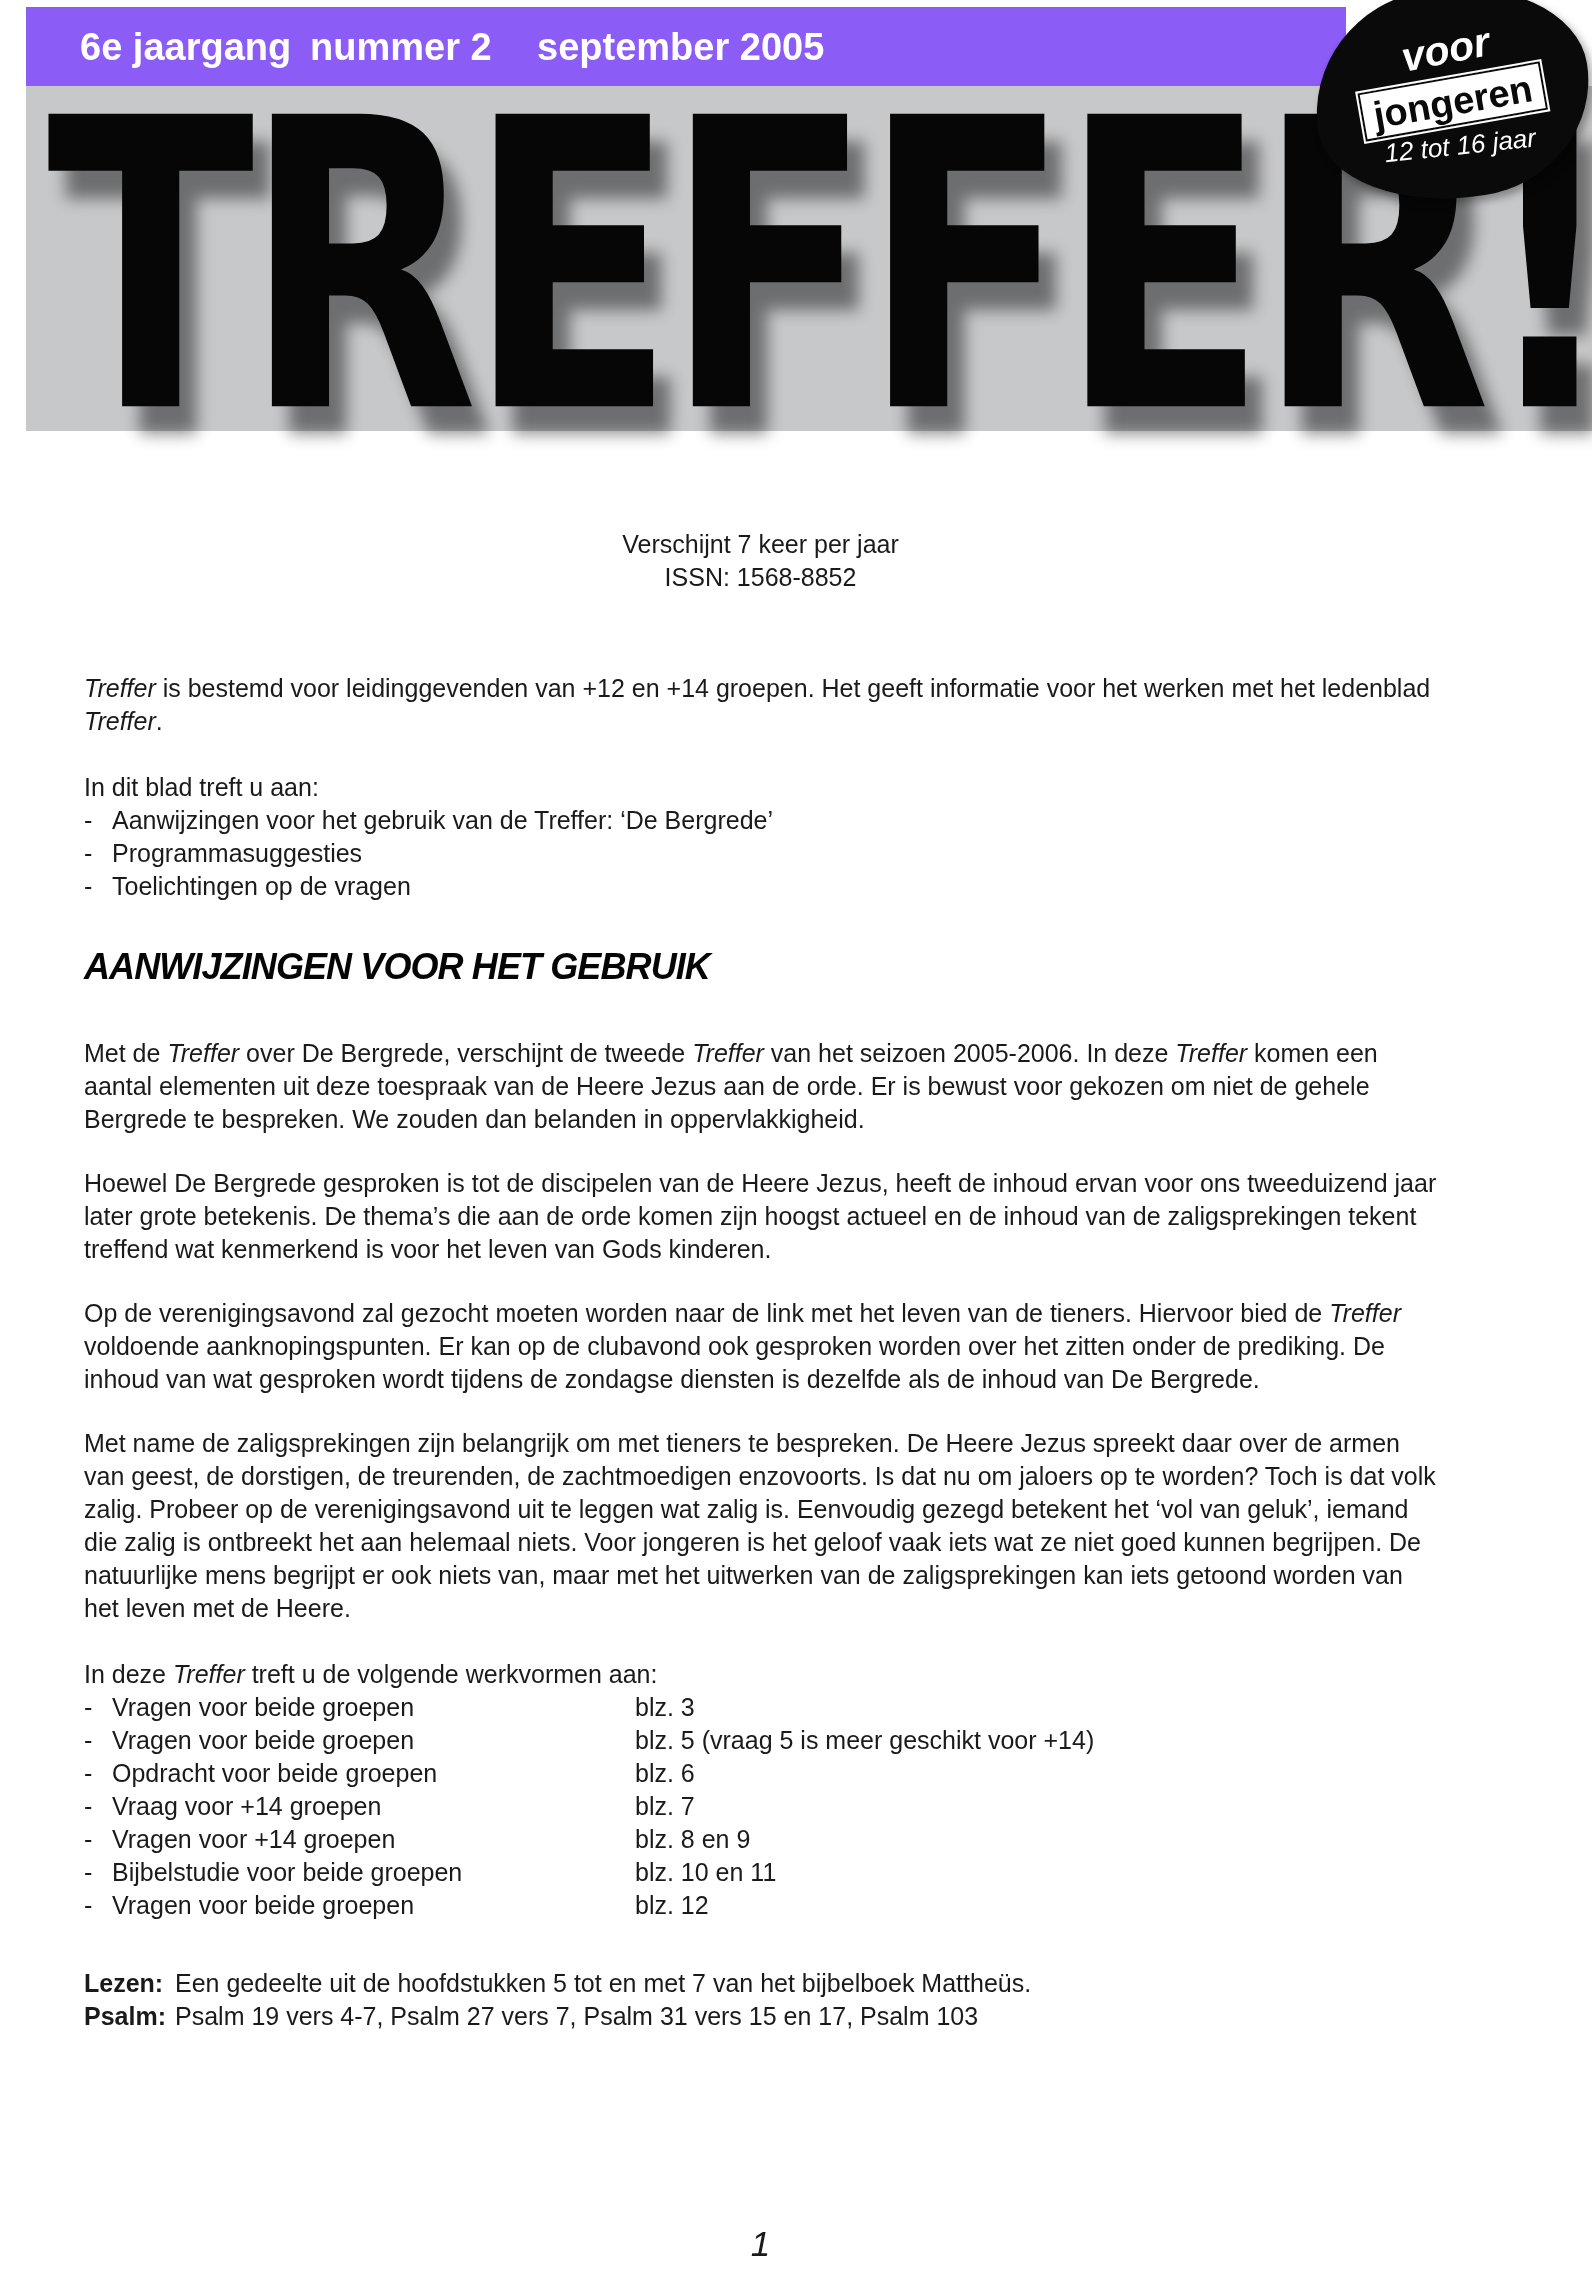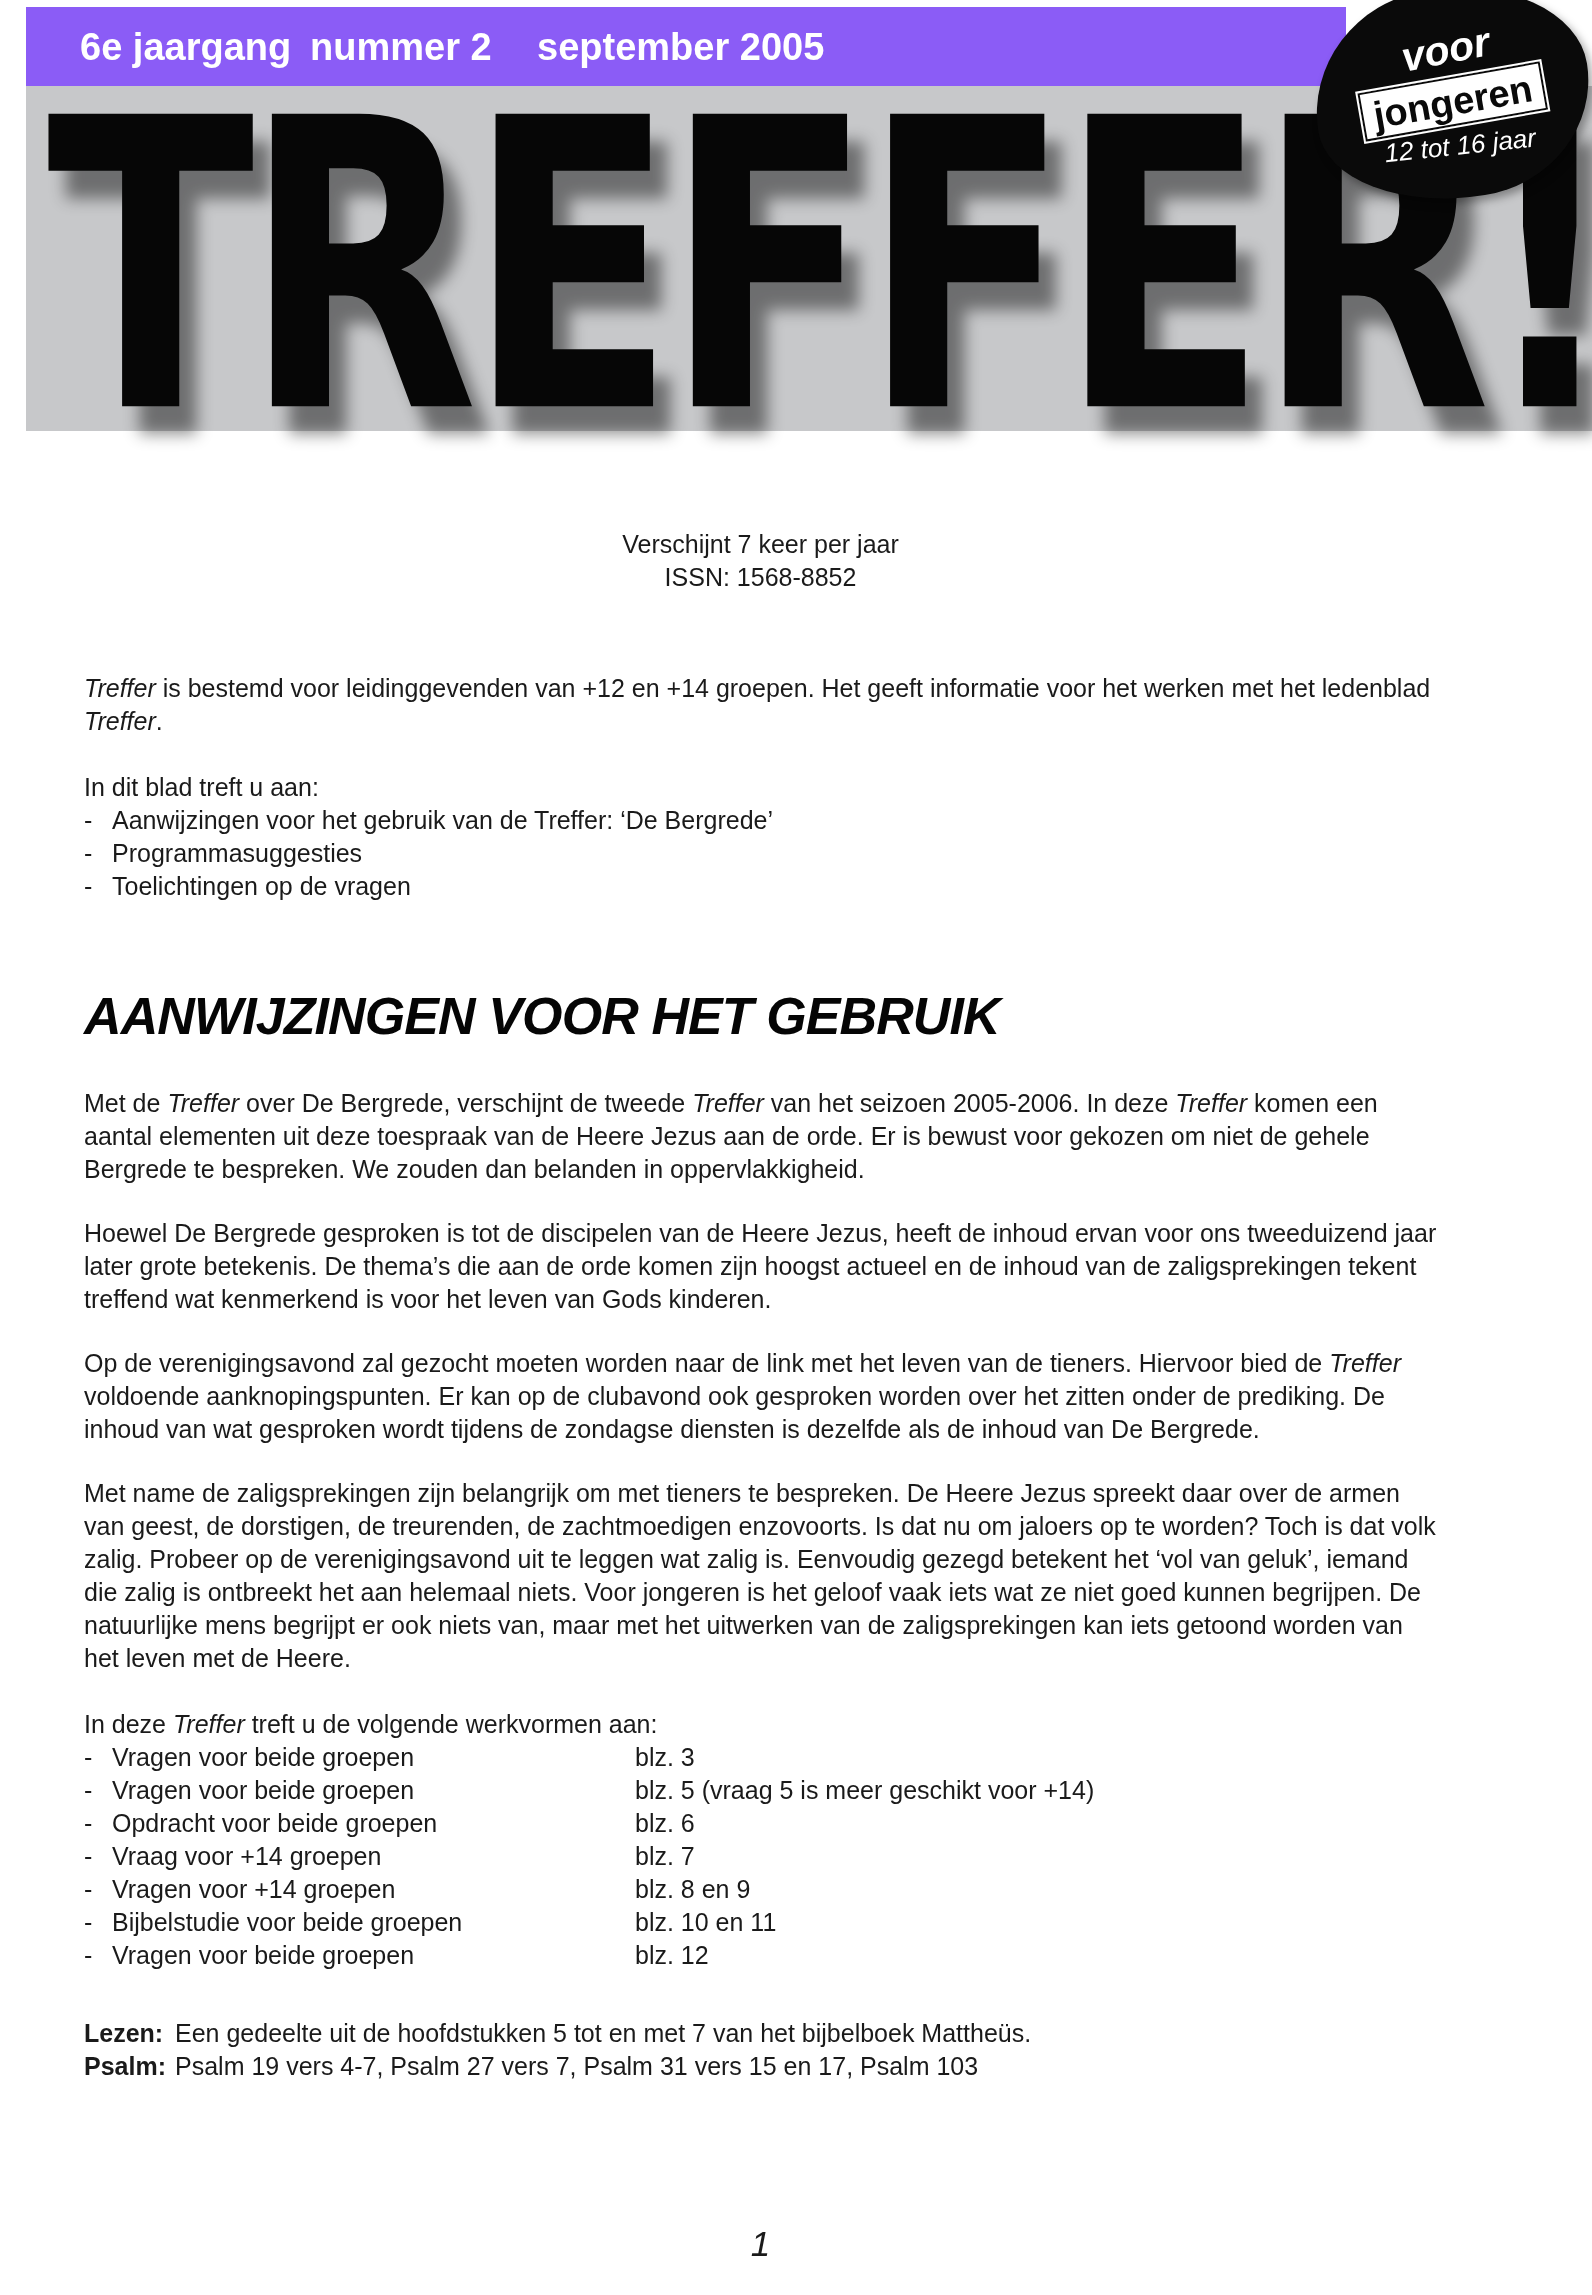--- a/index.html
+++ b/index.html
@@ -67,21 +67,21 @@
 
   .intro        { margin-top:78px; }
   .blad-intro   { margin-top:33px; }
 
   .dash-list .li {
     display:grid; grid-template-columns:28px 1fr; align-items:start;
   }
   .dash { }
 
   .h1 {
-    margin-top:91px; font-size:52px; line-height:45px;
+    margin-top:41px; font-size:36px; line-height:45px;
     font-weight:bold; font-style:italic; letter-spacing:-0.9px; color:#050505;
   }
 
   .para { margin-top:31px; }
   .para.first { margin-top:48px; }
 
   .wv-intro { margin-top:33px; }
   .wv-list .row {
     display:grid; grid-template-columns:28px 523px 1fr; align-items:start;
   }

